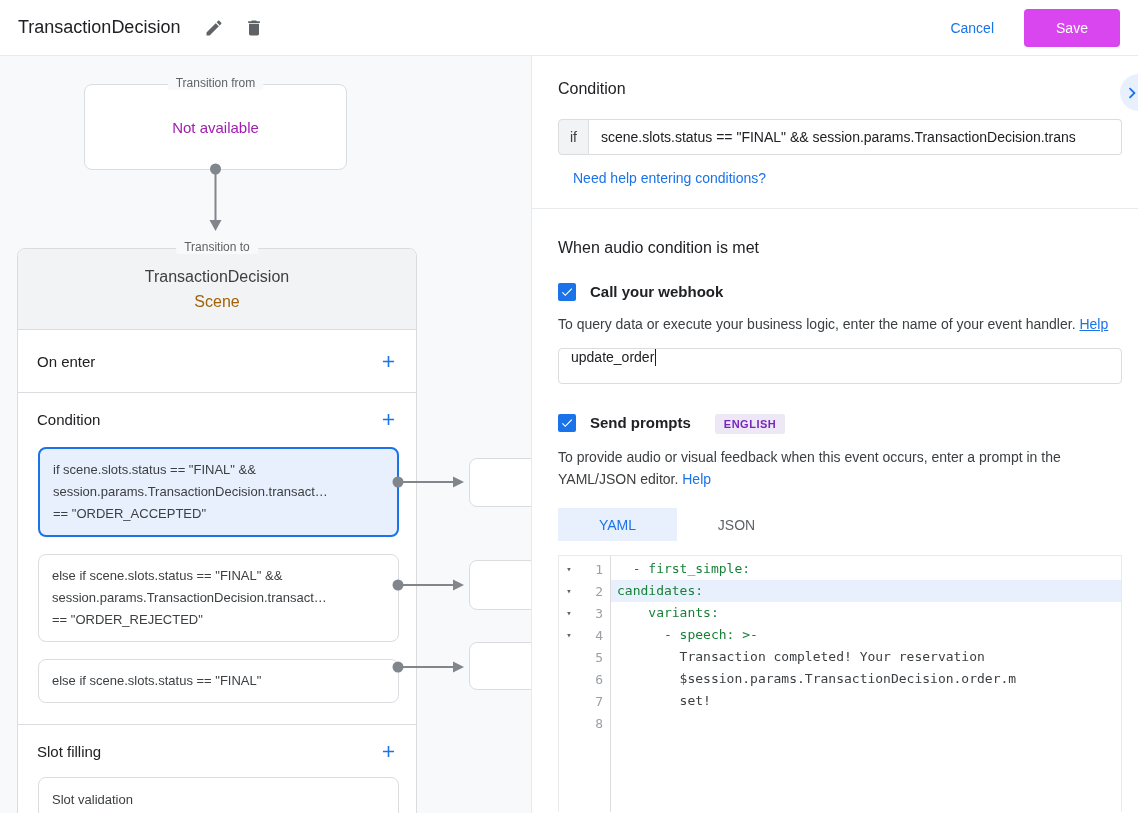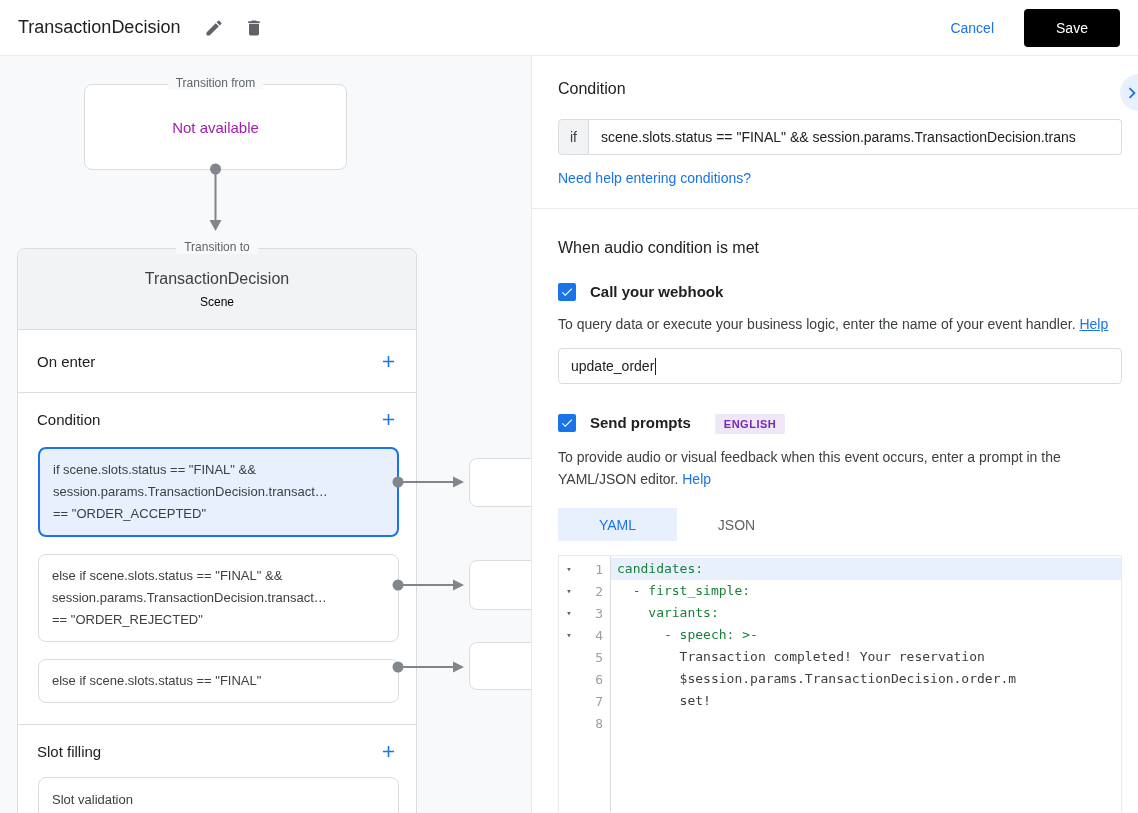--- a/index.html
+++ b/index.html
@@ -8,40 +8,40 @@
 
   
   .topbar { height:56px; background:#fff; border-bottom:1px solid #e8eaed;
     display:flex; align-items:center; padding:0 18px; }
   .topbar h1 { font-size:18px; font-weight:400; color:#202124; margin-right:22px; }
   .icon-btn { width:24px; height:24px; border:none; background:none; cursor:pointer;
     color:#5f6368; margin-right:16px; display:flex; align-items:center; justify-content:center; }
   .topbar-spacer { flex:1; }
   .btn-text { border:none; background:none; color:#1a73e8; font-size:14px; font-weight:500;
     font-family:inherit; padding:8px 16px; margin-right:14px; cursor:pointer; }
-  .btn-primary { border:none; background:#000000; color:#fff; font-size:14px; font-weight:500;
+  .btn-primary { border:none; background:#d946ef; color:#fff; font-size:14px; font-weight:500;
     font-family:inherit; width:96px; height:38px; border-radius:4px; cursor:pointer; }
 
   .main { display:flex; height:757px; }
 
   
   .canvas { position:relative; width:531px; height:757px; background:#f8f9fa; overflow:hidden; flex:none; }
   .fieldset { position:absolute; background:#fff; border:1px solid #dadce0; border-radius:8px; }
   .legend { position:absolute; top:-9px; left:50%; transform:translateX(-50%);
     background:#f8f9fa; padding:0 8px; font-size:12px; color:#5f6368; white-space:nowrap; }
   .from-box { left:84px; top:28px; width:263px; height:86px; }
   .from-box .nb { display:flex; align-items:center; justify-content:center; height:100%;
     font-size:15px; color:#a21caf; }
 
   .to-box { left:17px; top:192px; width:400px; height:640px; padding:0; }
   .scene-head { height:81px; background:#f1f3f4; border-bottom:1px solid #dadce0;
     border-radius:8px 8px 0 0; display:flex; flex-direction:column;
     align-items:center; justify-content:center; }
   .scene-head .t { font-size:16px; color:#3c4043; }
-  .scene-head .s { font-size:12px; color:#000000; margin-top:7px; }
+  .scene-head .s { font-size:16px; color:#a16207; margin-top:7px; }
   .sect { border-bottom:1px solid #dadce0; }
   .sect-row { display:flex; align-items:center; justify-content:space-between;
     padding:0 14px 0 19px; }
   .sect-row .lbl { font-size:15px; color:#202124; }
   .row-onenter { height:62px; }
   .row-head { height:52px; }
   .plus-btn { width:28px; height:28px; border:none; background:none; cursor:pointer;
     color:#1a73e8; display:flex; align-items:center; justify-content:center; }
   .cond-card { margin:2px 17px 17px 20px; border:1px solid #dadce0; border-radius:8px;
     background:#fff; padding:10px 13px; font-size:13px; line-height:22px; color:#3c4043;
@@ -63,33 +63,33 @@
   .panel h2 { font-size:16px; font-weight:400; color:#202124; }
   .collapse-btn { position:absolute; top:18px; right:-19px; width:37px; height:37px;
     border:none; border-radius:50%; background:#e8f0fe; color:#1a73e8; cursor:pointer;
     display:flex; align-items:center; justify-content:center; }
   .if-row { display:flex; margin-top:21px; margin-right:0; height:36px; }
   .if-prefix { width:31px; background:#f1f3f4; border:1px solid #dadce0; border-radius:4px 0 0 4px;
     display:flex; align-items:center; justify-content:center; font-size:14px; color:#3c4043; }
   .if-input { flex:1; border:1px solid #dadce0; border-left:none; border-radius:0 4px 4px 0;
     font-family:inherit; font-size:14px; color:#202124; padding:0 12px; outline:none; }
   .help-link { display:inline-block; margin-top:15px; font-size:14px; color:#1a73e8;
-    text-decoration:none; cursor:pointer; }
+    text-decoration:none; cursor:pointer;margin-left:15px; }
   .divider { margin:21px -16px 0 -26px; border-top:1px solid #e8eaed; }
   .when-title { margin-top:30px; font-size:16px; font-weight:400; color:#202124; }
   .check-row { display:flex; margin-top:26px; }
   .checkbox { width:18px; height:18px; border-radius:2px; background:#1a73e8; flex:none;
     display:flex; align-items:center; justify-content:center; cursor:pointer; }
   .check-row .clabel { font-size:15px; font-weight:700; color:#202124; margin-left:14px; }
   .desc { margin-top:12px; font-size:14px; color:#3c4043; line-height:22px; }
   .nowrap { white-space:nowrap; }
   .inline-link { color:#1a73e8; text-decoration:underline; cursor:pointer; }
   .inline-link.noul { text-decoration:none; }
   .textbox { margin-top:13px; height:36px; border:1px solid #dadce0; border-radius:4px;
-    display:flex; align-items:center; padding:0 12px; font-size:14px; color:#202124; cursor:text; }
+    display:flex; align-items:flex-start; padding:0 12px; font-size:14px; color:#202124; cursor:text; }
   .caret { display:inline-block; width:1px; height:17px; background:#202124; margin-left:1px; }
   .badge { margin-left:24px; background:#ede7f6; color:#7627bb; font-size:11px; font-weight:700;
     letter-spacing:.5px; padding:4px 9px; border-radius:2px; }
   .tabs { display:flex; margin-top:18px; }
   .tab { width:119px; height:33px; display:flex; align-items:center; justify-content:center;
     font-size:14px; font-weight:500; cursor:pointer; color:#5f6368; background:none; border:none;
     font-family:inherit; }
   .tab.active { background:#e8f0fe; color:#1a73e8; }
   .editor { margin-top:14px; border:1px solid #e8eaed; border-bottom:none; height:257px;
     display:flex; font-family:"DejaVu Sans Mono", monospace; font-size:13px; overflow:hidden; cursor:text; }
@@ -292,22 +292,22 @@
         <div class="gut-row">
             <span class="fold"></span>
             <span class="lnum">7</span>
           </div>
         <div class="gut-row">
             <span class="fold"></span>
             <span class="lnum">8</span>
           </div>
       </div>
       <div class="code">
+        <div class="cl key">  - first_simple:</div>
         <div class="cl key hl">candidates:</div>
-        <div class="cl key">  - first_simple:</div>
         <div class="cl key">    variants:</div>
         <div class="cl key">      - speech: &gt;-</div>
         <div class="cl plain">        Transaction completed! Your reservation</div>
         <div class="cl plain">        $session.params.TransactionDecision.order.m</div>
         <div class="cl plain">        set!</div>
         <div class="cl plain"></div>
       </div>
     </div>
   </div>
 </div>

